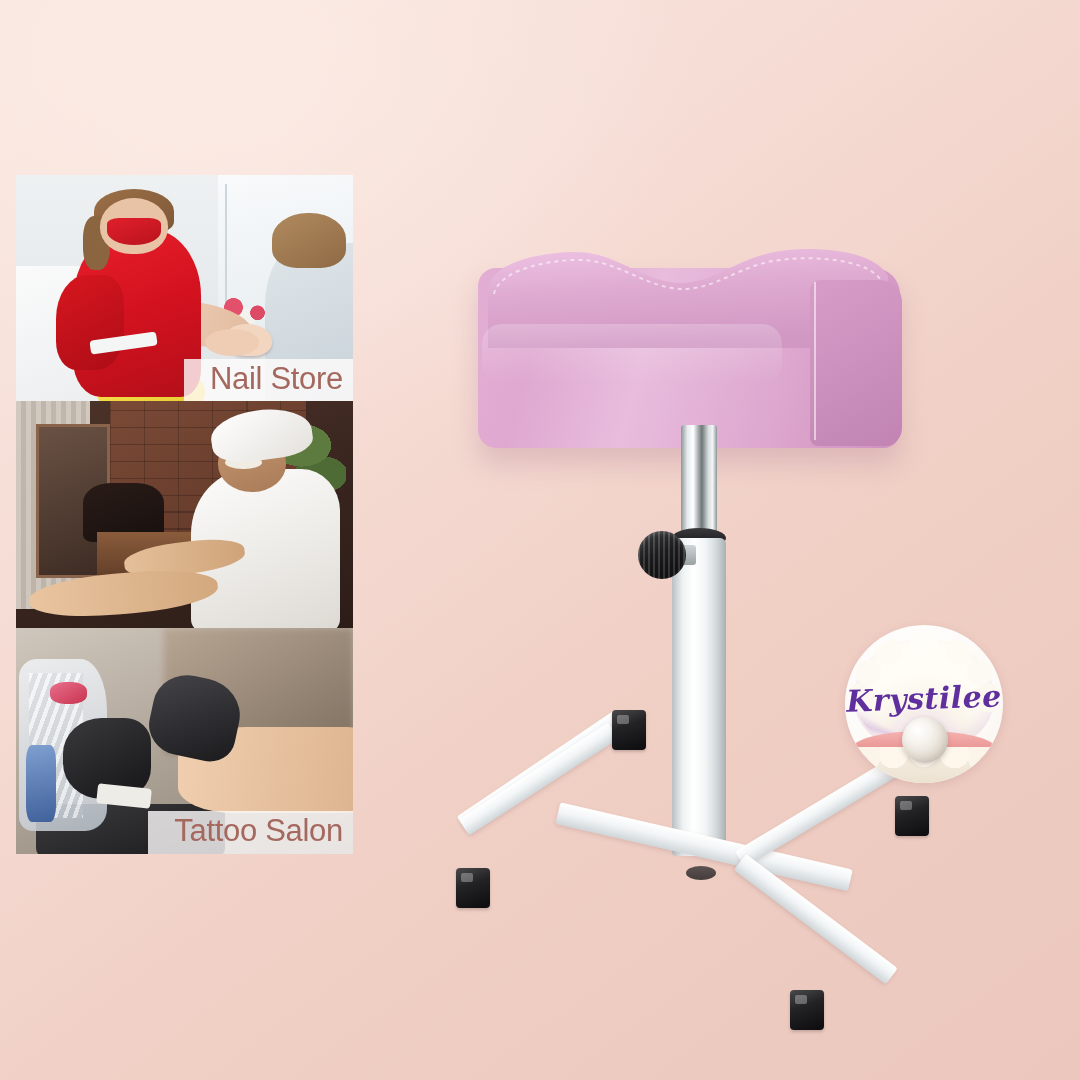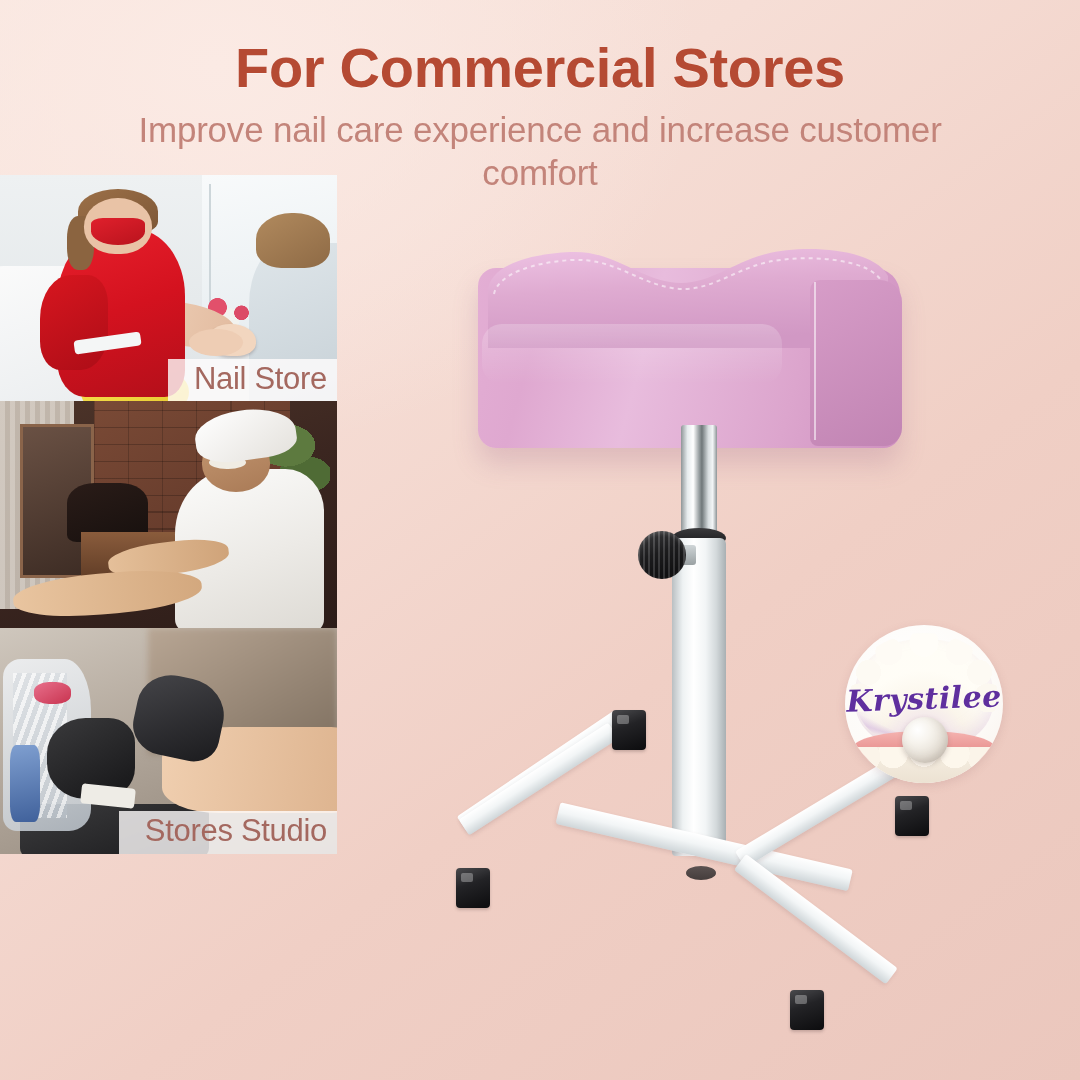--- a/index.html
+++ b/index.html
@@ -30,21 +30,21 @@
     text-shadow:0 1px 0 rgba(255,255,255,0.35);
   }
   .subheadline {
     margin-top:12px;
     font-size:35px; font-weight:normal; line-height:1.22;
     color:#c3847a; letter-spacing:-0.2px;
   }
 
   
   .thumb-col {
-    position:absolute; left:0; top:175px; width:337px; height:786px;
+    position:absolute; left:16px; top:175px; width:337px; height:786px;
     z-index:5;
   }
   .thumb {
     position:relative; width:100%; height:226.25px; overflow:hidden;
   }
   .thumb-art { position:absolute; inset:0; overflow:hidden; }
   .thumb-label {
     position:absolute; right:0; bottom:0;
     background:rgba(255,253,252,0.80);
     padding:3px 10px 5px 26px;
@@ -354,24 +354,20 @@
     font-size:30px; color:#5f2f9e; letter-spacing:0.5px;
     text-shadow:0 1px 1px rgba(255,255,255,0.55);
     transform:rotate(-2deg);
   }
 </style>
 </head>
 <body>
 
 <div id="stage">
 
-  <div class="headline-block">
-    <div class="headline">For Commercial Stores</div>
-    <div class="subheadline">Improve nail care experience and increase customer comfort</div>
-  </div>
 
   <div class="thumb-col">
 
     <div class="thumb">
       <div class="thumb-art t1">
         <div class="win"></div>
           <div class="winmul"></div>
         <div class="sofa"></div>
         <div class="flowers"></div>
         <div class="tech"></div>
@@ -416,21 +412,21 @@
         <div class="arm2"></div>
         <div class="wrap"></div>
           <div class="wrapline"></div>
         <div class="inkred"></div>
           <div class="inkblue"></div>
         <div class="gauze"></div>
         <div class="glove2"></div>
         <div class="glove1"></div>
         <div class="gauze2"></div>
       </div>
-      <div class="thumb-label">Stores Studio</div>
+      <div class="thumb-label">Tattoo Salon</div>
     </div>
   </div>
 
   <div class="product">
 
     <div class="cushion-wrap">
       <div class="cush-body"></div>
       <div class="cush-wave">
         <svg width="412" height="120" viewBox="0 0 412 120">
           <defs>

